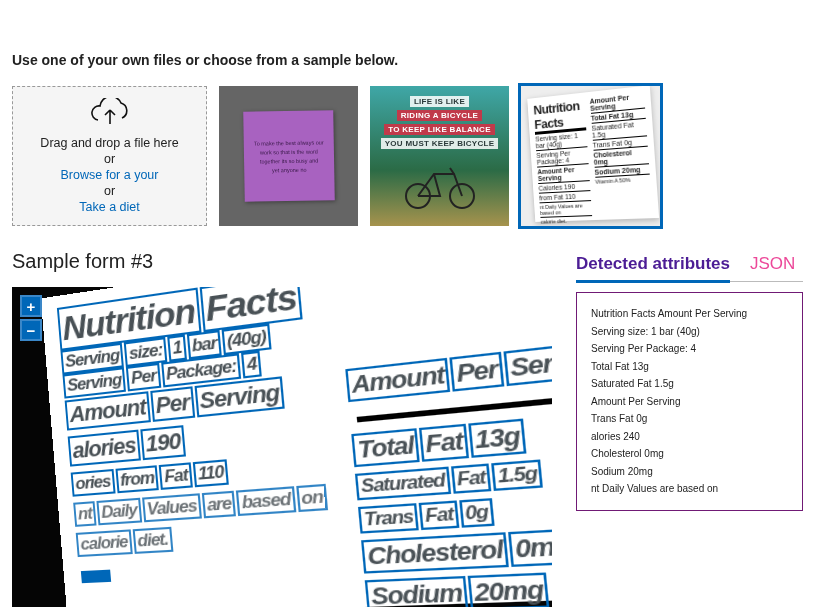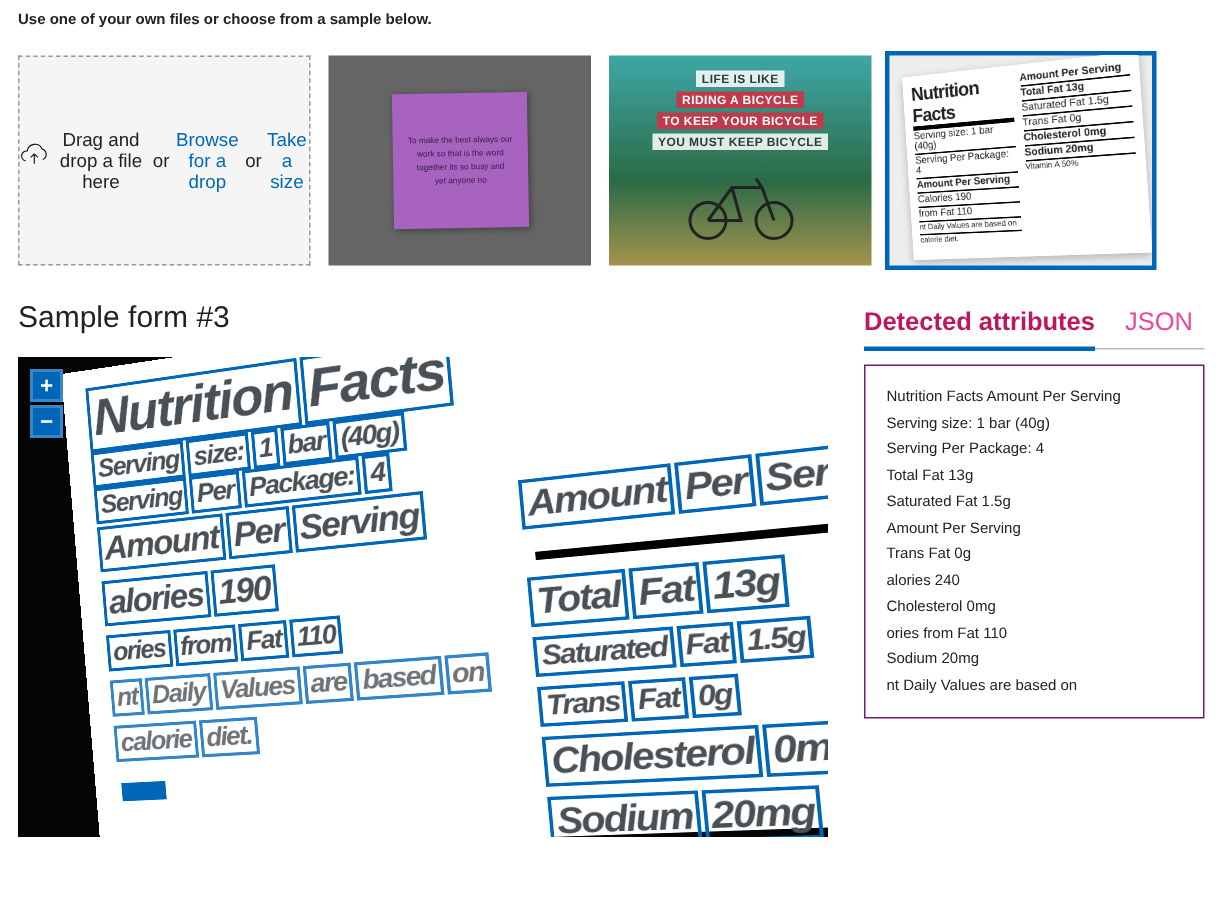--- a/index.html
+++ b/index.html
@@ -1,26 +1,26 @@
 <!DOCTYPE html>
 <html><head>
 <meta charset="utf-8">
 <style>
 * { box-sizing: border-box; margin: 0; padding: 0; }
 body { font-family: "Segoe UI", Arial, sans-serif; background: #fff; padding: 8px 12px; color: #222; width: 815px; }
-.instruction { font-weight: 600; font-size: 10px; margin-bottom: 18px; }
+.instruction { font-weight: 600; font-size: 14px; margin-bottom: 18px; margin-top: 44px; }
 .samples-row { display: flex; gap: 12px; margin-bottom: 24px; }
 .dropzone {
   width: 195px; height: 140px; border: 1px dashed #999;
-  display: flex; flex-direction: row; align-items: center; justify-content: center;
+  display: flex; flex-direction: column; align-items: center; justify-content: center;
   font-size: 12.5px; text-align: center; background: #f5f5f5; gap: 2px;
 }
 .dropzone svg { margin-bottom: 6px; }
 .link { color: #0067b8; cursor: pointer; }
-.thumb { width: 175px; height: 140px; cursor: pointer; position: relative; overflow: hidden; }
+.thumb { width: 139px; height: 140px; cursor: pointer; position: relative; overflow: hidden; }
 .thumb.selected { outline: 3px solid #0067b8; }
 .thumb-note { background: #656565; display:flex; align-items:center; justify-content:center;}
 .note-paper { width:90px; height:90px; background:#a862c0; transform:rotate(-1deg); box-shadow:1px 1px 4px rgba(0,0,0,.4); display:flex; flex-direction:column; align-items:center; justify-content:center; font-size:5.5px; color:#3b1a4a; padding:8px; gap:3px;}
 .thumb-bike { background: linear-gradient(#3fa7a7, #2b6b46 60%, #a6934d); display:flex; flex-direction:column; align-items:center; justify-content:flex-start; padding-top:10px; gap:3px;}
 .bike-tag { font-size:8px; font-weight:700; color:#fff; background:#c03a4a; padding:1px 4px; letter-spacing:.3px;}
 .bike-tag.w { background:rgba(255,255,255,.85); color:#2b3a3a;}
 .bike-shape { margin-top:8px; }
 .thumb-nutrition { background:#eee; }
 .nut-label { position:absolute; inset:6px; background:#fff; transform: perspective(400px) rotateY(-14deg) rotateZ(-4deg); box-shadow:0 2px 6px rgba(0,0,0,.25); font-family: Arial, sans-serif; padding:5px 6px;}
 .nut-title { font-size:13px; font-weight:900; letter-spacing:-.5px; border-bottom:3px solid #000; }
@@ -40,54 +40,54 @@
 .pv-title .pv-word { font-size:34px; }
 .pv-med .pv-word { font-size:22px; }
 .pv-small .pv-word { font-size:17px; }
 .pv-col2 { display:flex; gap:30px; margin-top:6px;}
 .pv-colA, .pv-colB { display:flex; flex-direction:column; gap:6px;}
 .pv-divider { height:5px; background:#000; margin:6px 4px;}
 .mini-box { width:30px; height:12px; background:#0067b8; margin-top:6px; }
 .right-col { flex:1 1 auto; }
 .tabs { display:flex; gap:20px; border-bottom:1px solid #bbb; margin-bottom:10px;}
 .tab { font-size:17px; padding:4px 0 6px; cursor:pointer; color:#ec4899;}
-.tab.active { font-weight:600; color:#be185d; border-bottom:3px solid #0067b8; margin-bottom:-2px;}
+.tab.active { font-weight:600; color:#4c1d95; border-bottom:3px solid #0067b8; margin-bottom:-2px;}
 .attr-list { border:1px solid #701a75; padding:12px 14px; font-size:10px; line-height:1.75; max-height:320px; overflow:auto;}
 </style>
 </head>
 <body>
 
 <div class="instruction">Use one of your own files or choose from a sample below.</div>
 
 <div class="samples-row">
   <div class="dropzone">
     <svg width="42" height="30" viewBox="0 0 42 30">
       <path d="M33 20a8 8 0 0 0-1-15 11 11 0 0 0-21 3A7 7 0 0 0 9 22" fill="none" stroke="#111" stroke-width="1.6"></path>
       <path d="M21 26V12m0 0l-5 5m5-5l5 5" fill="none" stroke="#111" stroke-width="1.6"></path>
     </svg>
     <div>Drag and drop a file here</div>
     <div>or</div>
-    <div class="link">Browse for a drop</div>
+    <div class="link">Browse for a your</div>
     <div>or</div>
-    <div class="link">Take a size</div>
+    <div class="link">Take a diet</div>
   </div>
 
   <div class="thumb thumb-note">
     <div class="note-paper">
       <div>To make the best always our</div>
       <div>work so that is the word</div>
       <div>together its so busy and</div>
       <div>yet anyone no</div>
     </div>
   </div>
 
   <div class="thumb thumb-bike">
     <div class="bike-tag w">LIFE IS LIKE</div>
     <div class="bike-tag">RIDING A BICYCLE</div>
-    <div class="bike-tag">TO KEEP YOUR BICYCLE</div>
+    <div class="bike-tag">TO KEEP LIKE BALANCE</div>
     <div class="bike-tag w">YOU MUST KEEP BICYCLE</div>
     <svg class="bike-shape" width="80" height="50" viewBox="0 0 80 50">
       <circle cx="18" cy="36" r="12" fill="none" stroke="#222" stroke-width="2"></circle>
       <circle cx="62" cy="36" r="12" fill="none" stroke="#222" stroke-width="2"></circle>
       <path d="M18 36 L34 14 L54 14 L62 36 M34 14 L40 36 L18 36 M54 14 L50 8" fill="none" stroke="#222" stroke-width="2"></path>
     </svg>
   </div>
 
   <div class="thumb thumb-nutrition selected">
     <div class="nut-label">
@@ -219,18 +219,17 @@
     <div class="attr-list" id="attr-list">
         <div>Nutrition Facts Amount Per Serving</div>
         <div>Serving size: 1 bar (40g)</div>
         <div>Serving Per Package: 4</div>
         <div>Total Fat 13g</div>
         <div>Saturated Fat 1.5g</div>
         <div>Amount Per Serving</div>
         <div>Trans Fat 0g</div>
         <div>alories 240</div>
         <div>Cholesterol 0mg</div>
-        <div>ories from Fat 110</div>
         <div>Sodium 20mg</div>
         <div>nt Daily Values are based on</div>
       </div>
   </div>
 </div>
 
 </body></html>

